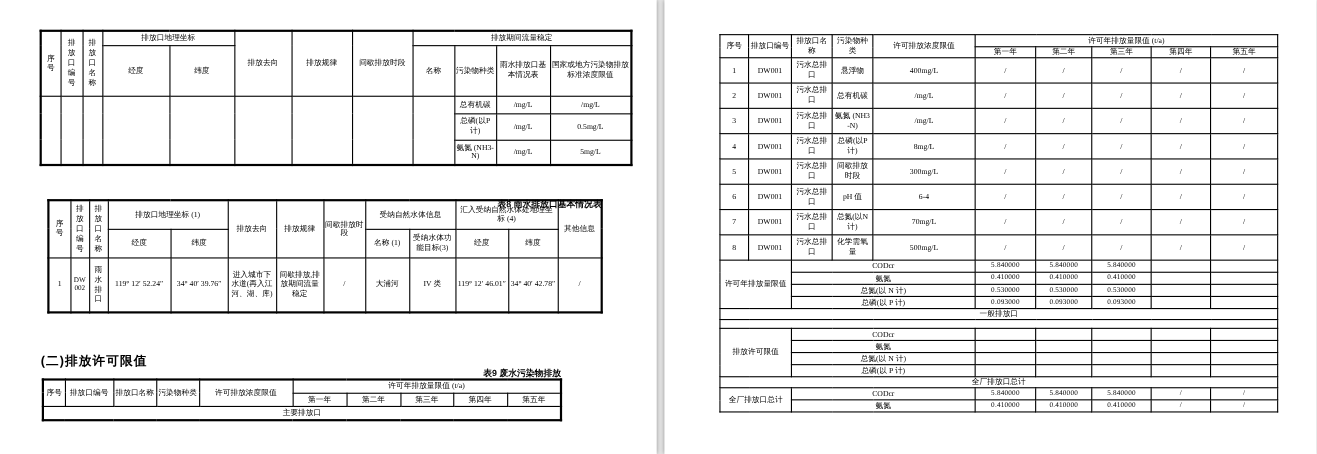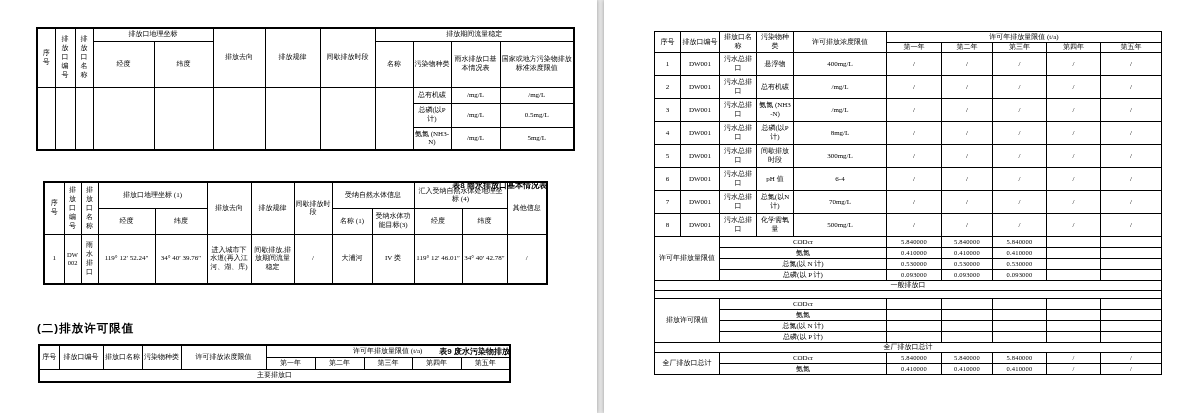--- a/index.html
+++ b/index.html
@@ -166,21 +166,21 @@
       <td>IV 类</td>
       <td>119° 12′ 46.01″</td>
       <td>34° 40′ 42.78″</td>
       <td>/</td>
     </tr>
   </tbody>
     </table>
 
   <div class="section-heading" style="left:37px; top:298px;margin-top:23px;">(二)排放许可限值</div>
 
-  <div class="tbl-title" style="left:38px; top:330px; width:472px;">表9  废水污染物排放</div>
+  <div class="tbl-title" style="left:38px; top:318px; width:472px;">表9  废水污染物排放</div>
 
   <table class="doc outer2" style="left:38px; top:344px; width:473px;">
     <colgroup>
       <col style="width:20px">
         <col style="width:44px">
         <col style="width:39px">
       <col style="width:39px">
         <col style="width:85px">
         <col style="width:49px">
       <col style="width:49px">

